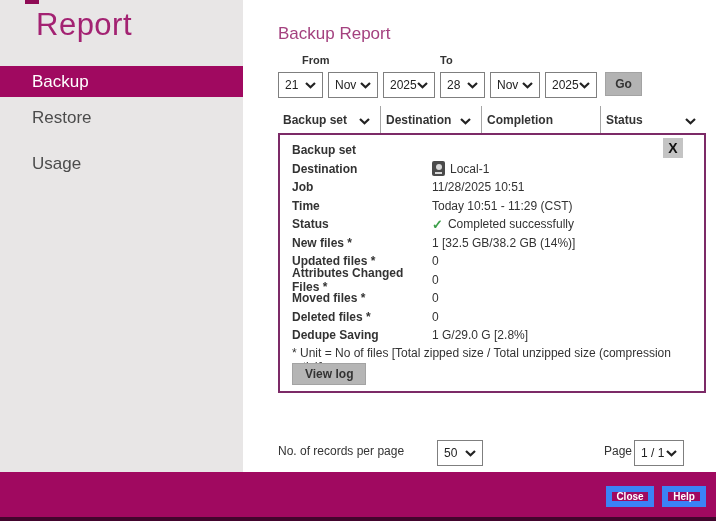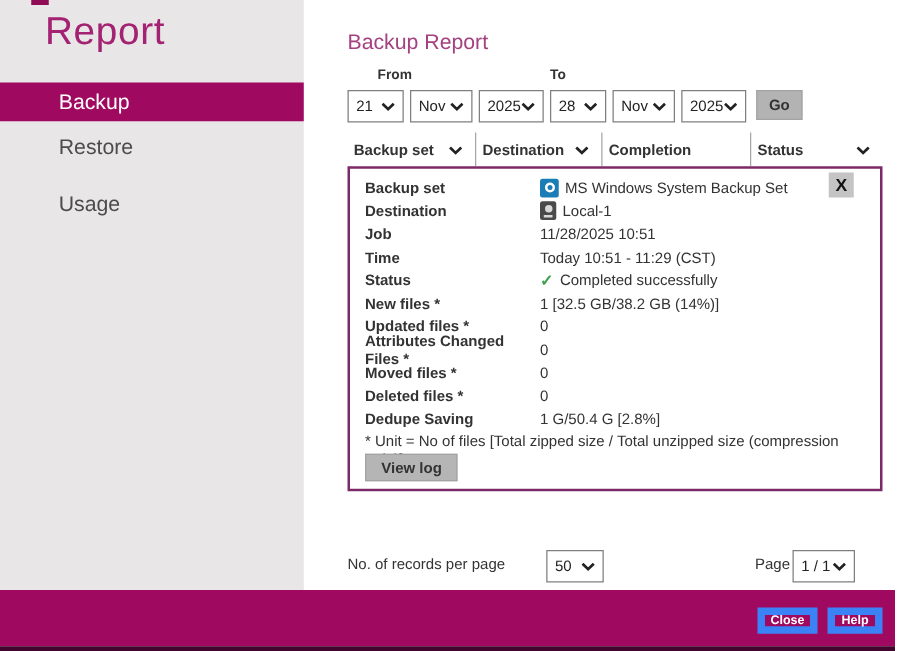--- a/index.html
+++ b/index.html
@@ -6,21 +6,21 @@
   html,body { background:#fff; }
   #app {
     position:relative; width:716px; height:521px; overflow:hidden;
     font-family:"Liberation Sans", sans-serif; background:#ffffff;
     -webkit-font-smoothing:antialiased;
   }
   
   .sidebar { position:absolute; left:0; top:0; width:243px; height:472px; background:#e8e6e6; }
   .top-mark { position:absolute; left:25px; top:0; width:14px; height:4px; background:#8f0b55; }
   .sidebar-title { position:absolute; left:36px; top:7px; font-size:31px; color:#a32272; font-weight:400; letter-spacing:0.5px; }
-  .side-item { position:absolute; left:0; width:243px; height:31px; line-height:31px; padding-left:47px; font-size:17px; color:#4c4c4c; cursor:pointer; }
+  .side-item { position:absolute; left:0; width:243px; height:31px; line-height:31px; padding-left:32px; font-size:17px; color:#4c4c4c; cursor:pointer; }
   .side-item.active { background:#a00960; color:#ffffff; }
   
   .main-heading { position:absolute; left:278px; top:24px; font-size:17px; color:#a4417f; }
   .date-label { position:absolute; font-size:11px; font-weight:bold; color:#333; }
   .selbox {
     position:absolute; height:24px; background:#fff; border:1px solid #7f7f7f;
     font-size:12px; color:#222; display:flex; align-items:center;
     padding:12px 6px; justify-content:space-between; cursor:pointer;
   }
   .selbox .val { font-weight:normal; }
@@ -162,26 +162,20 @@
         <span><svg width="11" height="7" viewBox="0 0 11 7">
             <polyline points="1,1 5.5,5.3 10,1" fill="none" stroke="#222" stroke-width="2.2"></polyline>
           </svg></span>
       </div>
     </div>
 
   <div class="panel">
     <div class="rows" id="record-rows">
         <div class="prow">
           <span class="plabel">Backup set</span>
-          <span class="pval">
-            <span class="icon-backupset">
-              <i></i>
-            </span>
-            <span>MS Windows System Backup Set</span>
-          </span>
         </div>
         <div class="prow">
           <span class="plabel">Destination</span>
           <span class="pval">
             <span class="icon-drive">
               <i></i>
               <b></b>
             </span>
             <span>Local-1</span>
           </span>
@@ -231,21 +225,21 @@
         </div>
         <div class="prow">
           <span class="plabel">Deleted files *</span>
           <span class="pval">
             <span>0</span>
           </span>
         </div>
         <div class="prow">
           <span class="plabel">Dedupe Saving</span>
           <span class="pval">
-            <span>1 G/50.4 G [2.8%]</span>
+            <span>1 G/29.0 G [2.8%]</span>
           </span>
         </div>
       </div>
     <div class="close-x">X</div>
     <div class="footnote">* Unit = No of files [Total zipped size / Total unzipped size (compression ratio)]</div>
     <div class="btn-viewlog">View log</div>
   </div>
 
   <div class="pag-label" style="left:278px;">No. of records per page</div>
   <div class="selbox" style="left:437px; top:440px; width:46px; height:22px;">

